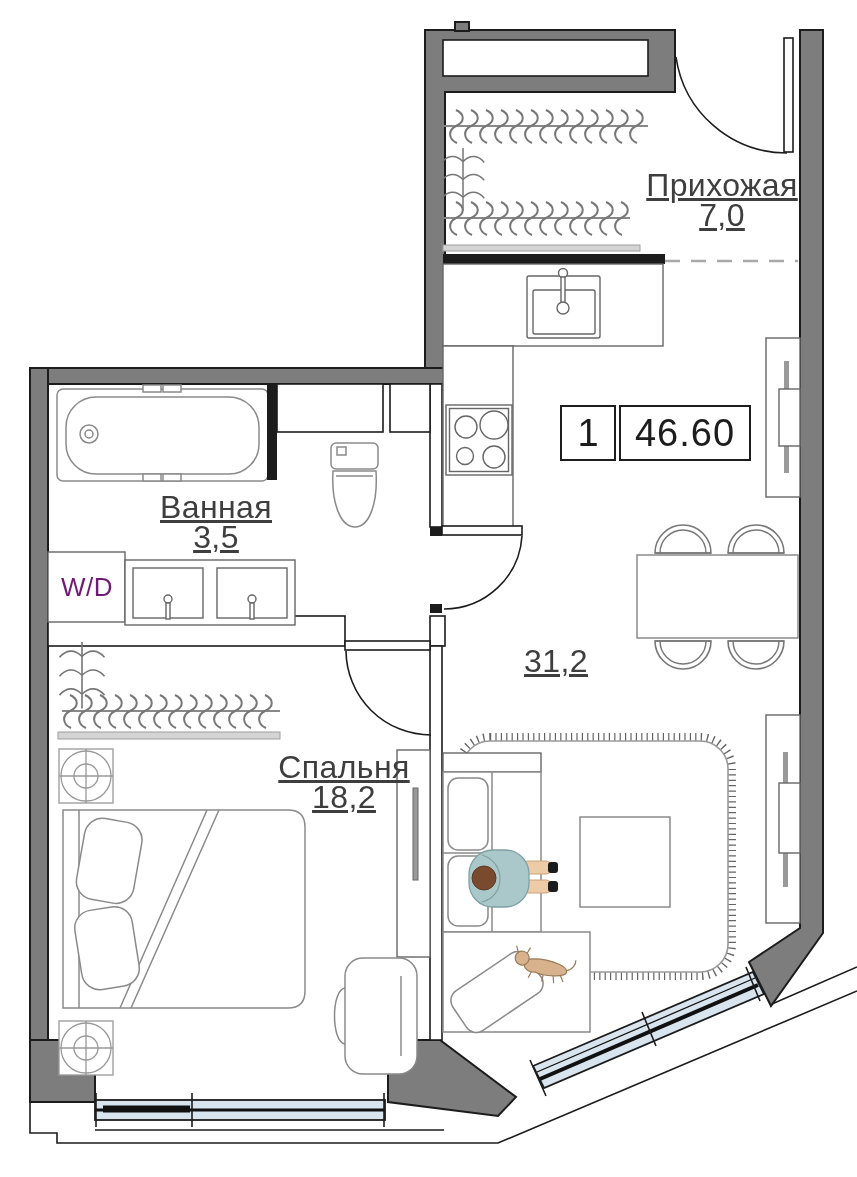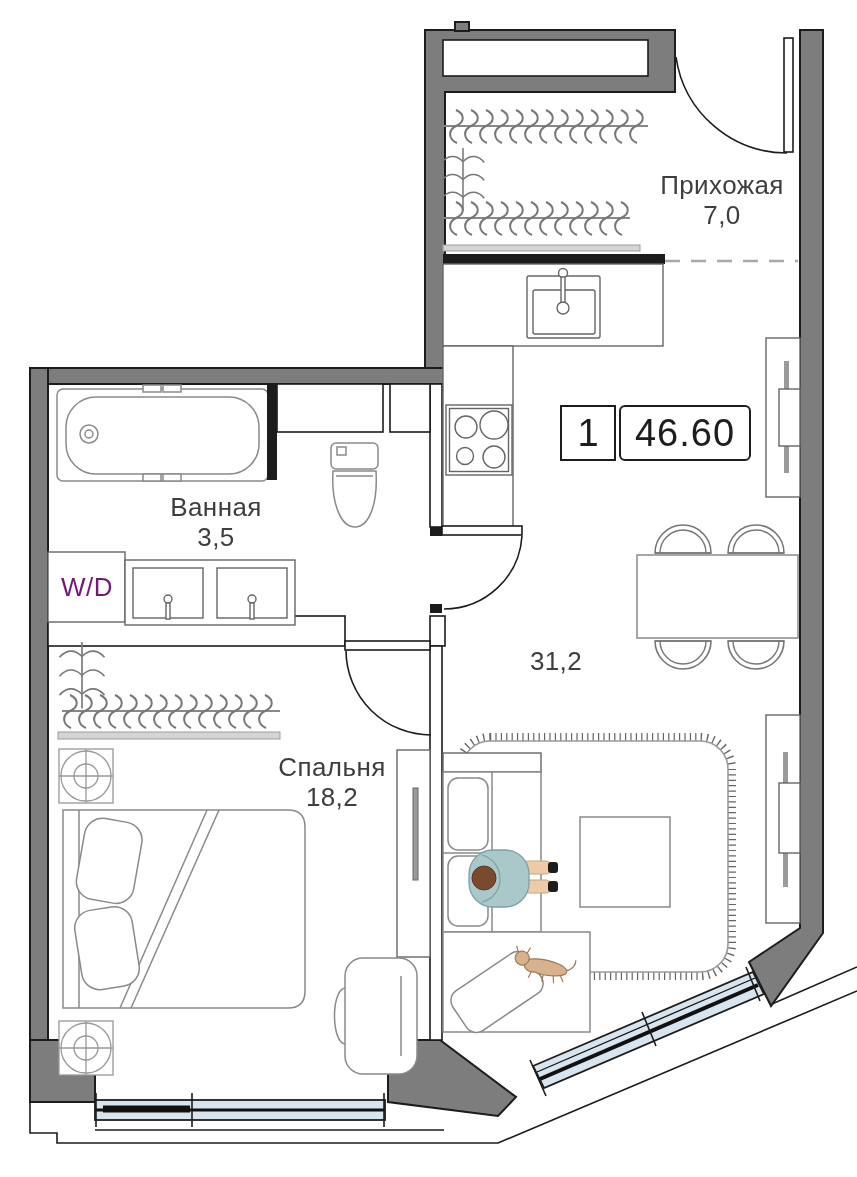--- a/index.html
+++ b/index.html
@@ -1,28 +1,28 @@
 <!DOCTYPE html>
 <html><head>
 <meta charset="utf-8">
 <style>
   html,body{margin:0;padding:0;background:#fff;}
   .plan{position:relative;width:857px;height:1177px;background:#fff;
         font-family:"Liberation Sans",sans-serif;overflow:hidden;}
   .plan svg{position:absolute;left:0;top:0;}
 
   .room-label{position:absolute;transform:translateX(-50%);text-align:center;
-              color:#3e3e3e;font-size:26px;line-height:30px;letter-spacing:.4px;white-space:nowrap;}
+              color:#3e3e3e;font-size:32px;line-height:30px;letter-spacing:.4px;white-space:nowrap;text-decoration:underline;}
   .wd-label{position:absolute;transform:translate(-50%,-50%);color:#701a75;
             font-size:26px;letter-spacing:.5px;}
   .badge{position:absolute;left:560px;top:405px;display:flex;gap:3px;}
   .badge .bx{border:2.5px solid #1d1d1d;background:#fff;color:#1d1d1d;
              display:flex;align-items:center;justify-content:center;font-size:38px;}
   .badge .bx1{width:52px;height:52px;}
-  .badge .bx2{width:128px;height:52px;letter-spacing:1px;border-radius:6px;}
+  .badge .bx2{width:128px;height:52px;letter-spacing:1px;}
 
   
   .wall{fill:#7d7d7d;stroke:#1c1c1c;stroke-width:2;}
   .wwhite{fill:#fff;stroke:#1c1c1c;stroke-width:1.6;}
   .blk{fill:#1c1c1c;stroke:none;}
   .dk{fill:none;stroke:#1c1c1c;stroke-width:1.6;}
   .fx{fill:#fff;stroke:#8a8a8a;stroke-width:1.5;}
   .fx2{fill:none;stroke:#8a8a8a;stroke-width:1.5;}
   .cab{fill:#fff;stroke:#666;stroke-width:1.4;}
   .glass{fill:#d9e5ee;stroke:#1c1c1c;stroke-width:1.8;}
@@ -293,21 +293,21 @@
   <div>Прихожая</div>
   <div>7,0</div>
 </div>
 <div class="room-label" style="left:216px;top:492px">
   <div>Ванная</div>
   <div>3,5</div>
 </div>
 <div class="room-label" style="left:556px;top:646px">
   <div>31,2</div>
 </div>
-<div class="room-label" style="left:332px;top:752px">
+<div class="room-label" style="left:344px;top:752px">
   <div>Спальня</div>
   <div>18,2</div>
 </div>
 
 <div class="wd-label" style="left:87px;top:587px">W/D</div>
 
 <div class="badge">
   <div class="bx bx1">1</div>
   <div class="bx bx2">46.60</div>
 </div>

